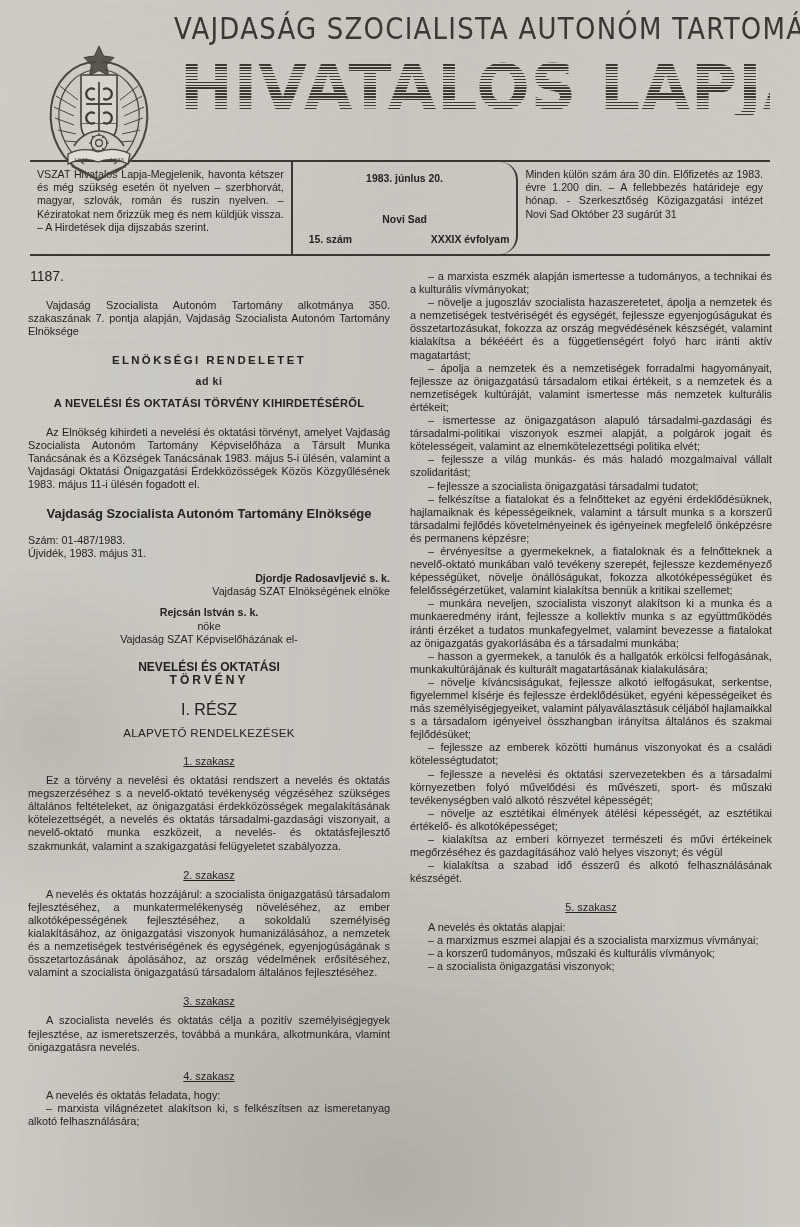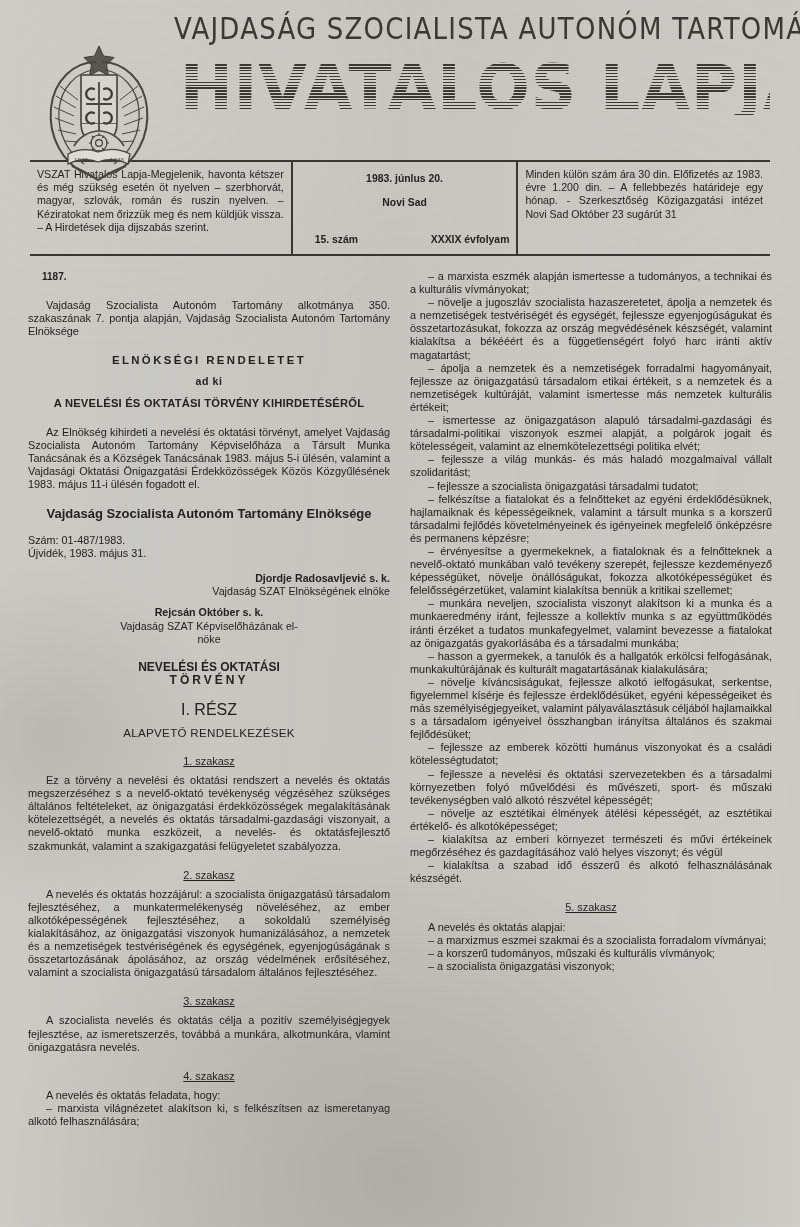--- a/index.html
+++ b/index.html
@@ -109,26 +109,27 @@
   .ib-left {
     width: 35.5%;
     text-align: justify;
     border-right: 2.5px solid #3a3733;
     text-align-last: left;
   }
   .ib-mid {
     width: 30.5%;
     border-right: 2.5px solid #3a3733;
     position: relative;
+    border-radius: 18px;
   }
   .ib-right { width: 34%; text-align: justify; }
   .ib-mid .d1 { text-align: center; font-weight: bold; font-size: 10.4px; margin-top: 4px; }
-  .ib-mid .d2 { text-align: center; font-weight: bold; font-size: 10.4px; margin-top: 11px; }
+  .ib-mid .d2 { text-align: center; font-weight: bold; font-size: 10.4px; margin-top: 28px; }
   .ib-mid .d3 {
-    position: absolute; left: 22px; right: 7px; bottom: 8px;
+    position: absolute; left: 16px; right: 7px; bottom: 8px;
     display: flex; justify-content: space-between; font-weight: bold; font-size: 10.4px;
   }
 
   
   .cols {
     display: flex;
     margin: 14px 28px 0 28px;
     gap: 20px;
     font-size: 10.9px;
     line-height: 13.1px;
@@ -138,21 +139,21 @@
   .just { text-align: justify; text-align-last: left; }
   .ind { text-indent: 18px; }
   .ctr { text-align: center; }
   .gap6 { height: 6px; }
   .gap8 { height: 8px; }
   .gap10 { height: 10px; }
   .gap12 { height: 12px; }
   .gap14 { height: 14px; }
   .gap16 { height: 16px; }
 
-  .docnum { font-size: 10px; font-weight: bold; margin-left: 14px; }
+  .docnum { font-size: 14px; font-weight: normal; margin-left: 2px; }
   .hd-decree { font-size: 11.4px; font-weight: bold; letter-spacing: 2.4px; }
   .hd-adki { font-size: 10.6px; font-weight: bold; letter-spacing: .6px; }
   .hd-about { font-size: 11.2px; font-weight: bold; letter-spacing: .2px; text-align: center; }
   .hd-org { font-size: 13px; font-weight: bold; }
   .hd-law { font-size: 12px; font-weight: bold; line-height: 14px; }
   .hd-law2 { font-size: 12px; font-weight: bold; letter-spacing: 3px; }
   .hd-part { font-size: 16px; }
   .hd-basic { font-size: 11.6px; letter-spacing: .3px; }
   .sect { font-size: 10.9px; text-decoration: underline; }
   .sig-r { text-align: right; font-size: 10.7px; }
@@ -275,23 +276,23 @@
       <div class="gap12"></div>
 
       <div class="sig-r">
         <div class="nm">Djordje Radosavljević s. k.</div>
         <div>Vajdaság SZAT Elnökségének elnöke</div>
       </div>
 
       <div class="gap8"></div>
 
       <div class="sig-blk">
-        <div class="nm">Rejcsán Október s. k.</div>
+        <div class="nm">Rejcsán István s. k.</div>
+        <div>nöke</div>
         <div>Vajdaság SZAT Képviselőházának el-</div>
-        <div>nöke</div>
       </div>
 
       <div class="gap14"></div>
 
       <p class="ctr hd-law">NEVELÉSI ÉS OKTATÁSI</p>
       <p class="ctr hd-law2">TÖRVÉNY</p>
 
       <div class="gap16"></div>
 
       <p class="ctr hd-part">I. RÉSZ</p>
@@ -341,20 +342,20 @@
       <p class="just ind">– fejlessze a nevelési és oktatási szervezetekben és a társadalmi környezetben folyó művelődési és művészeti, sport- és műszaki tevékenységben való alkotó részvétel képességét;</p>
       <p class="just ind">– növelje az esztétikai élmények átélési képességét,  az esztétikai értékelő- és alkotóképességet;</p>
       <p class="just ind">– kialakítsa az emberi környezet természeti és művi értékeinek megőrzéséhez és gazdagításához való helyes viszonyt; és végül</p>
       <p class="just ind">– kialakítsa a szabad idő ésszerű és alkotó felhasználásának készségét.</p>
 
       <div class="gap16"></div>
 
       <p class="ctr sect">5. szakasz</p>
       <div class="gap6"></div>
       <p class="ind">A nevelés és oktatás alapjai:</p>
-      <p class="just ind">– a marxizmus eszmei szakmai és a szocialista forradalom vívmányai;</p>
+      <p class="just ind">– a marxizmus eszmei alapjai és a szocialista marxizmus vívmányai;</p>
       <p class="just ind">– a korszerű tudományos, műszaki és kulturális vívmányok;</p>
       <p class="just ind">– a szocialista önigazgatási viszonyok;</p>
     </div>
 
   </div>
  </div>
 </div>
 
 </body></html>

